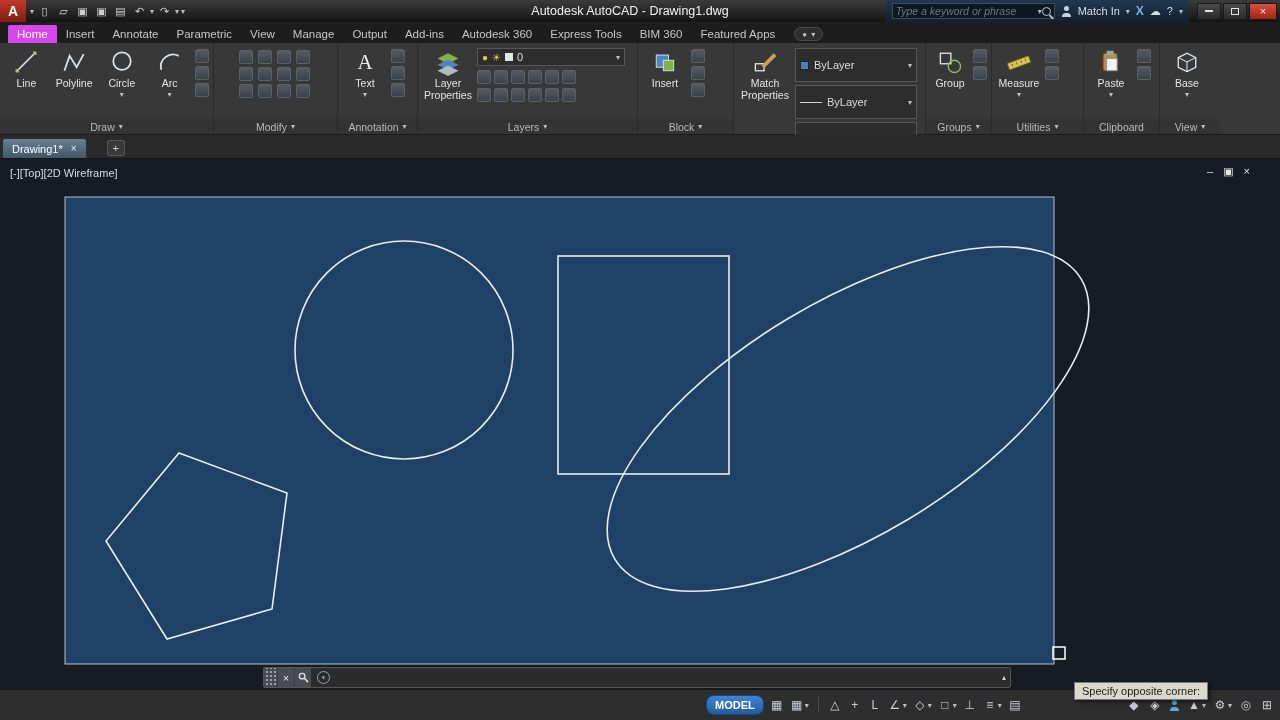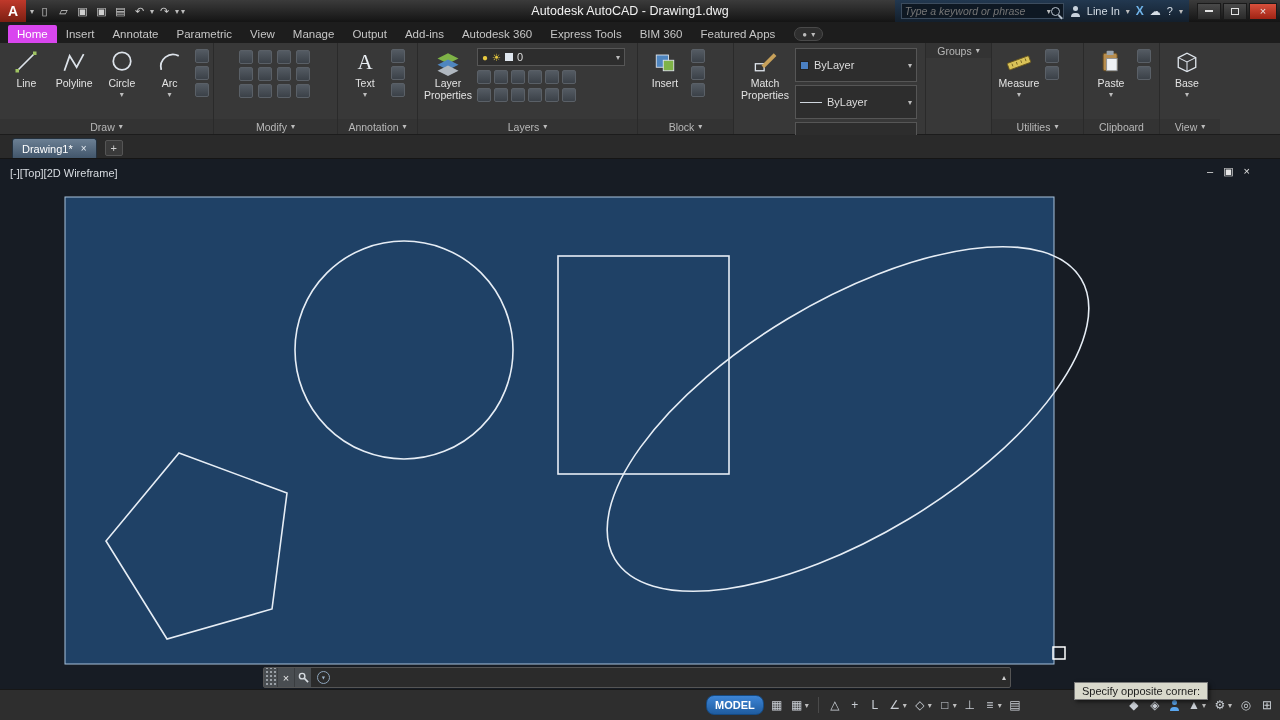--- a/index.html
+++ b/index.html
@@ -74,21 +74,21 @@
   .propcol { display:flex; flex-direction:column; gap:3px; padding-top:2px; }
   .propdd { width:122px; height:18px; background:#2d2d2d; border:1px solid #565656;
     display:flex; align-items:center; gap:5px; padding:16px 4px; color:#ddd; font-size:11px; }
   .propdd .grow { flex:1; }
   .colorswatch { width:9px; height:9px; background:#4a7fc1; border:1px solid #222; display:inline-block; }
   .ltline { width:22px; height:1px; background:#cfd6de; display:inline-block; }
   .lwline { width:22px; height:3px; background:#cfd6de; display:inline-block; }
 
   
   .filetabs { height:24px; background:#2a2a2a; border-bottom:1px solid #151515; display:flex;
-    align-items:flex-end; padding-left:12px; gap:8px; flex:0 0 auto; }
+    align-items:flex-end; padding-left:2px; gap:20px; flex:0 0 auto; }
   .ftab { height:20px; background:linear-gradient(#6b7f93,#42566b); color:#fff; font-size:11px;
     display:flex; align-items:center; gap:8px; padding:0 9px; border-radius:3px 3px 0 0;
     border:1px solid #23303d; border-bottom:none; }
   .ftab .x { color:#e6ecf2; font-size:10px; }
   .newtab { height:16px; width:18px; margin-bottom:2px; background:#3a3a3a; border:1px solid #555;
     color:#cfcfcf; font-size:11px; display:flex; align-items:center; justify-content:center; border-radius:2px; }
 
   
   .canvas { position:relative; flex:1 1 auto; overflow:hidden; background:#171c24; }
   .canvas svg.dwg { position:absolute; left:0; top:0; }
@@ -147,21 +147,21 @@
       <span class="caret">▾</span>
     </div>
     <div class="tb-title">Autodesk AutoCAD - Drawing1.dwg</div>
     <div class="infocenter">
       <div class="searchbox">
         <input placeholder="Type a keyword or phrase" style="">
         <span class="caret">▾</span>
         <span class="mag"></span>
       </div>
       <span class="person"></span>
-      <span class="ic-txt">Line In</span>
+      <span class="ic-txt">Match In</span>
       <span class="caret">▾</span>
       <span class="xlogo">X</span>
       <span class="ic-txt">☁</span>
       <span class="ic-txt">?</span>
       <span class="caret">▾</span>
     </div>
     <div class="winbtns">
       <div class="winbtn">
           <span class="minbar"></span>
         </div>
@@ -373,20 +373,33 @@
           </div>
         </div>
       </div>
       <div class="panel-label">
         <span>Properties</span>
         <span class="caret">▾</span>
       </div>
     </div>
 
     <div class="panel" style="width:66px">
+      <div class="panel-body">
+        <div class="bigbtn" style="width:40px">
+          <svg viewBox="0 0 32 32">
+            <rect x="5" y="6" width="12" height="12" fill="none" stroke="#dfe5ec" stroke-width="1.5"></rect>
+            <circle cx="21" cy="21" r="7" fill="none" stroke="#8fc05a" stroke-width="1.5"></circle>
+          </svg>
+          <span>Group</span>
+        </div>
+        <div class="sicol">
+            <span class="sic"></span>
+            <span class="sic"></span>
+          </div>
+      </div>
       <div class="panel-label">
         <span>Groups</span>
         <span class="caret">▾</span>
       </div>
     </div>
 
     <div class="panel" style="width:92px">
       <div class="panel-body">
         <div class="bigbtn">
           <svg viewBox="0 0 32 32">

